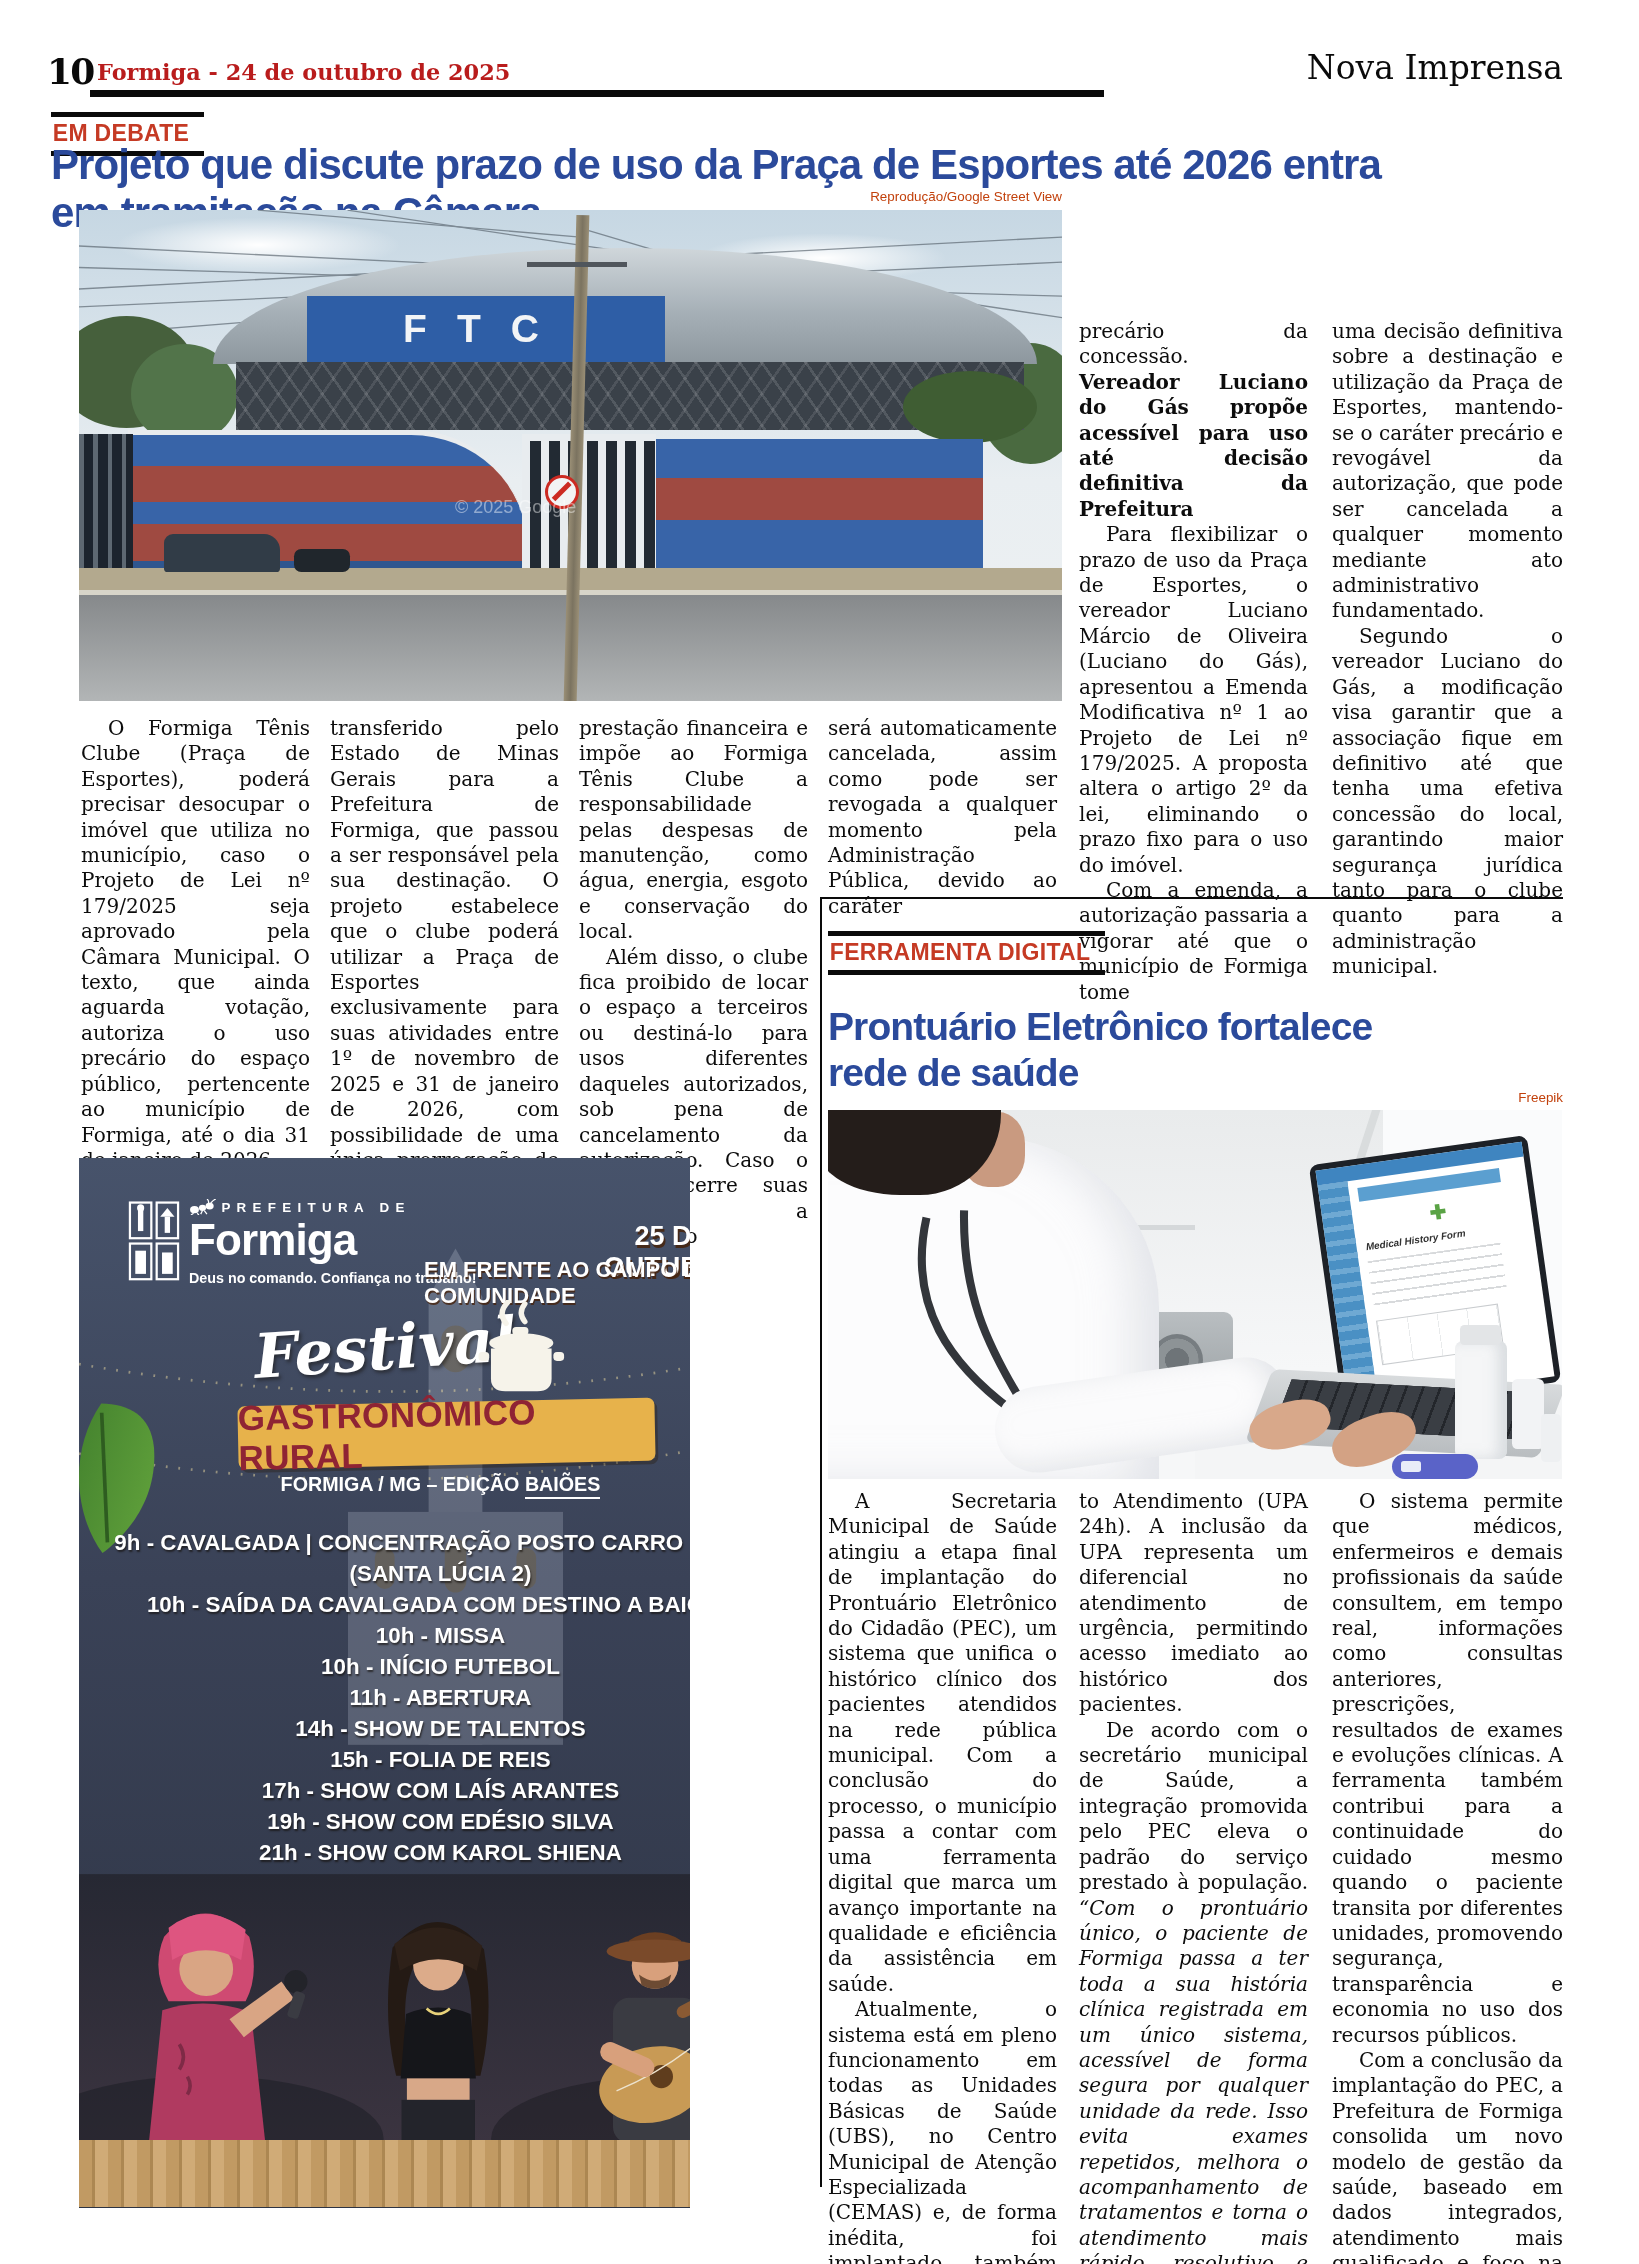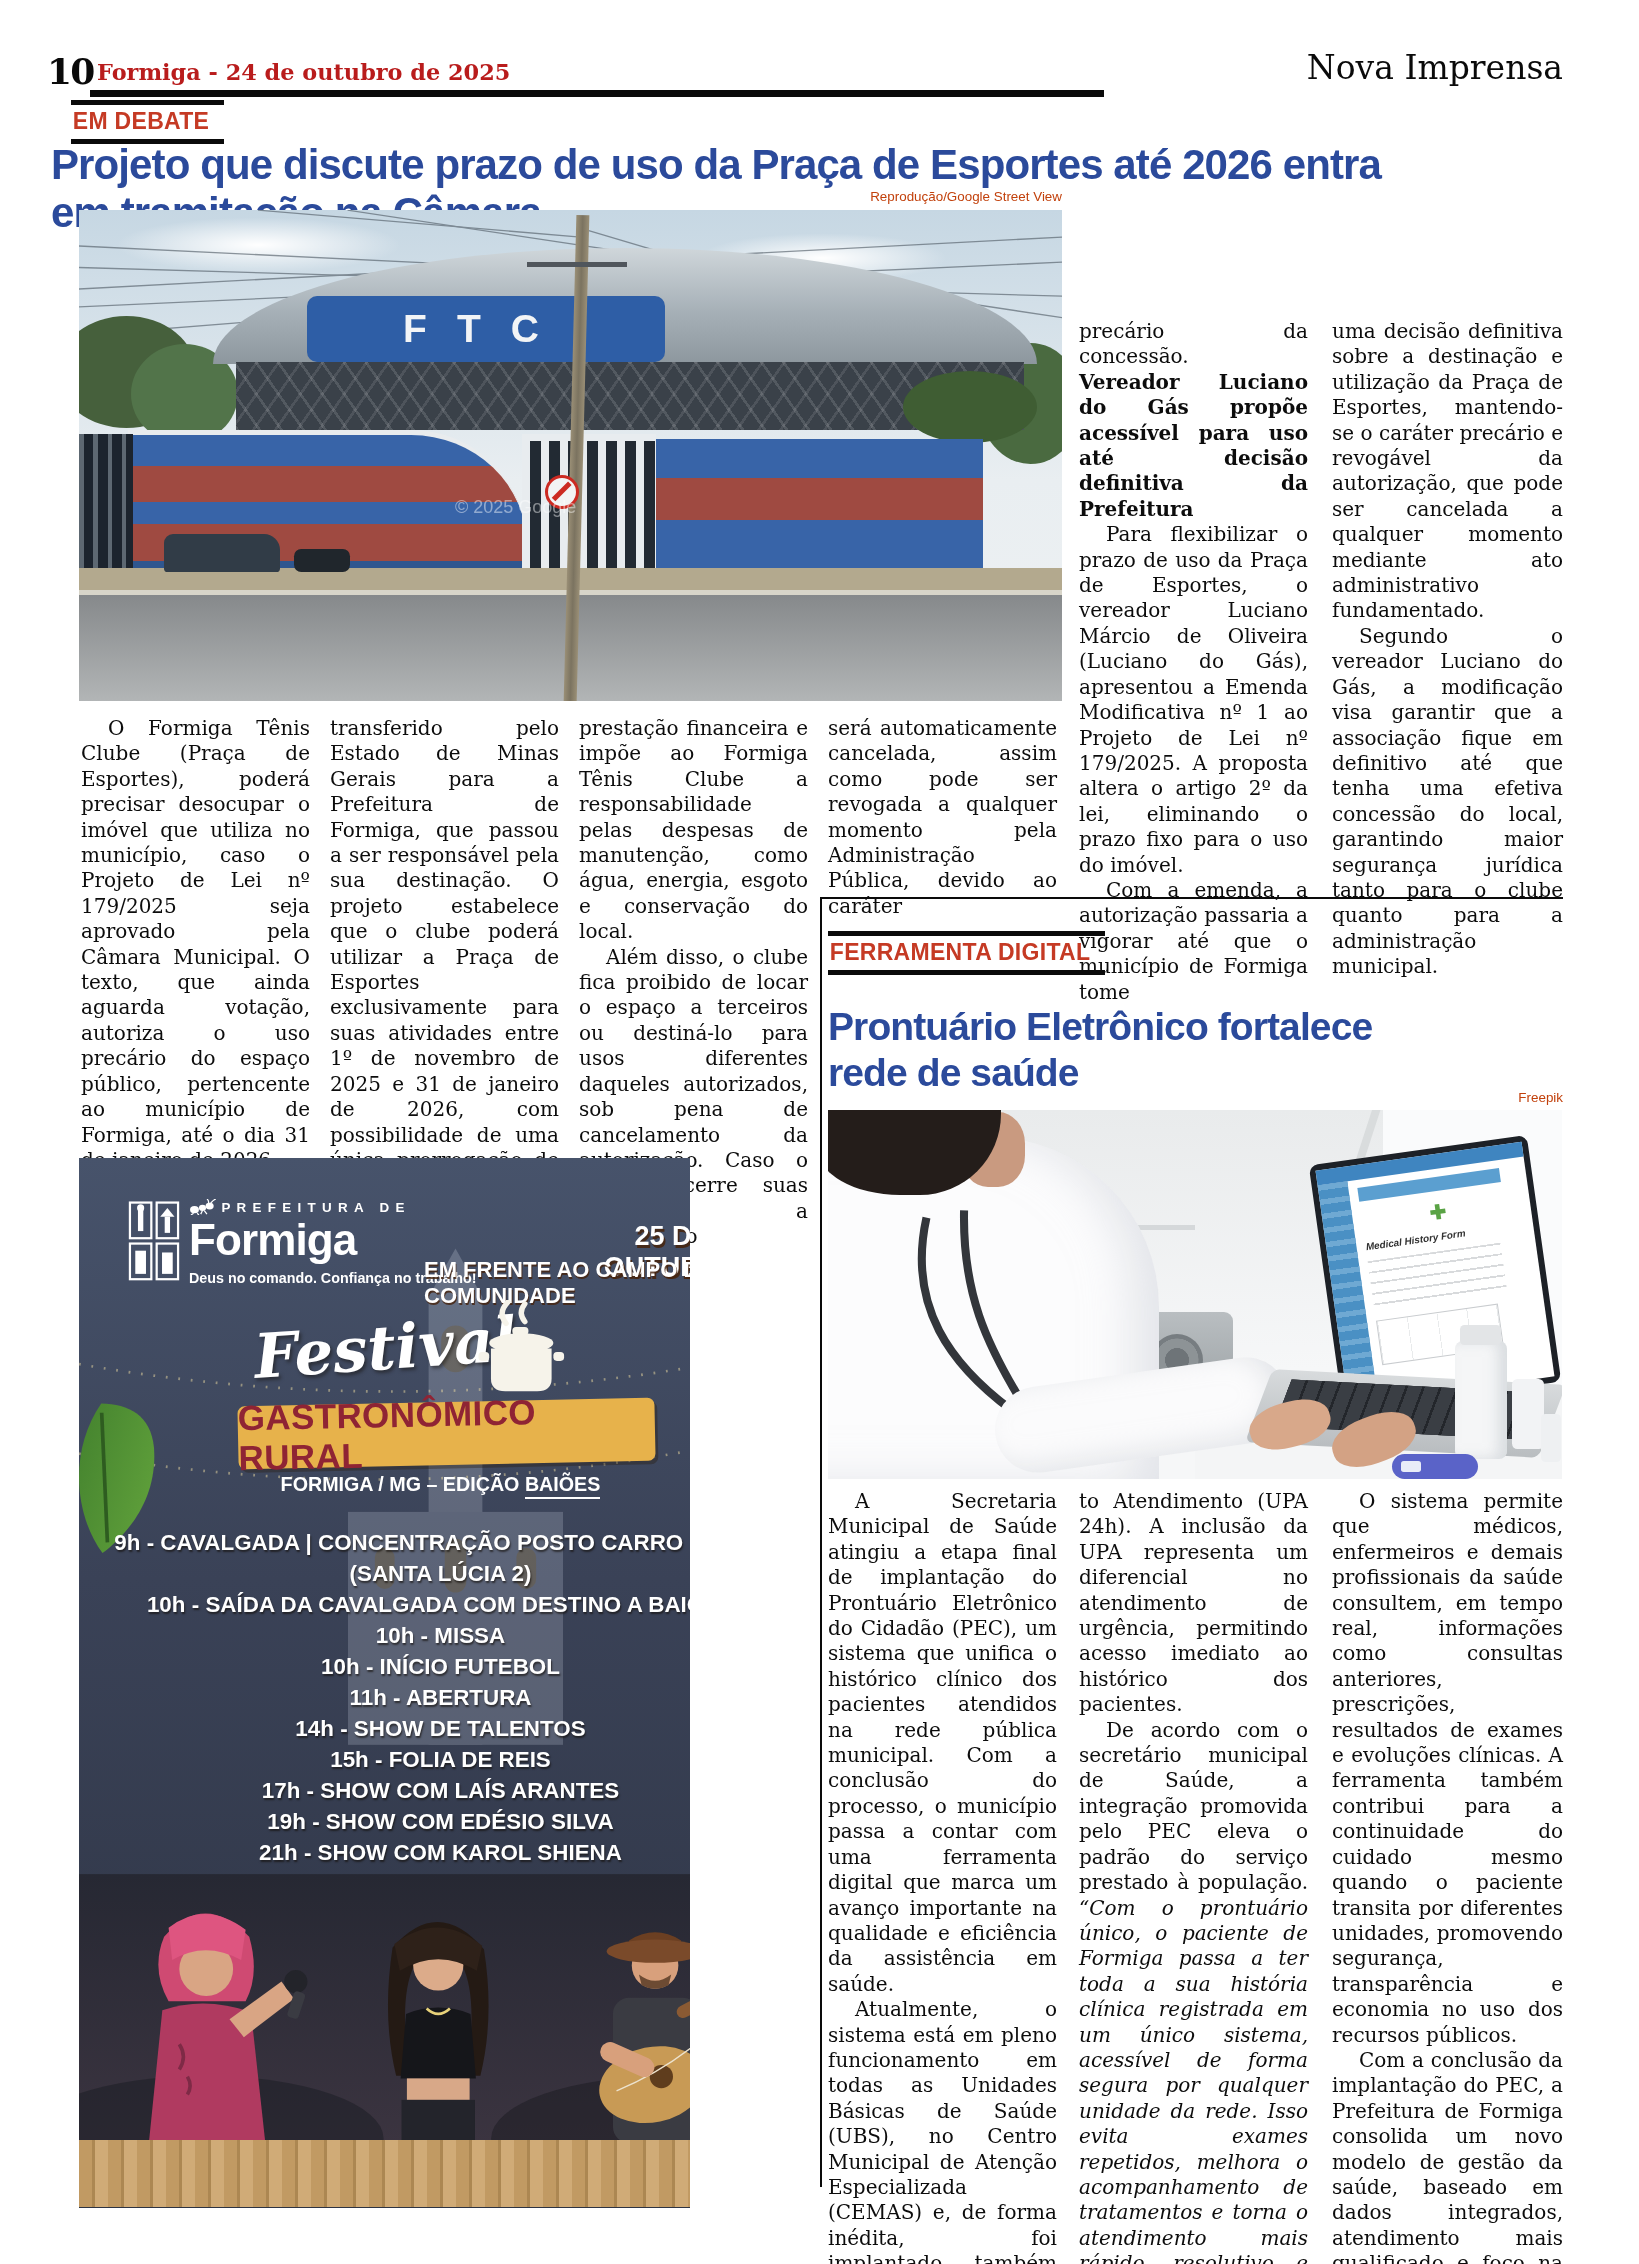--- a/index.html
+++ b/index.html
@@ -33,21 +33,21 @@
   .shade{box-shadow:inset -25px -10.7px 49px rgba(205,210,216,.55);}
 </style>
 </head>
 <body>
 
 <div class="ab pagenum" style="left:47px;top:50px;">10</div>
 <div class="ab edition" style="left:97px;top:59px;">Formiga - 24 de outubro de 2025</div>
 <div class="ab hrule" style="left:90px;top:90px;width:1014px;height:7.2px;"></div>
 <div class="ab brand" style="left:1205px;top:48px;width:358px;">Nova Imprensa</div>
 
-<div class="ab seclabel" style="left:51px;top:100px;margin-left:20px;">EM DEBATE</div>
+<div class="ab seclabel" style="left:51px;top:112px;">EM DEBATE</div>
 <div class="ab h1" style="left:51px;top:132px;">Projeto que discute prazo de uso da Praça de Esportes até 2026 entra</div>
 <div class="ab h1" style="left:51px;top:180px;">em tramitação na Câmara</div>
 <div class="ab credit" style="left:793px;top:189px;width:269px;">Reprodução/Google Street View</div>
 
 <div class="ab" style="left:79px;top:210px;width:983px;height:491px;overflow:hidden;background:linear-gradient(#c6d7e3,#e9eef1 55%,#eef1f3);">
   <div class="blob" style="left:36px;top:7.2px;width:287px;height:56px;background:radial-gradient(ellipse at center,#ffffff 0%,rgba(255,255,255,0) 70%);"></div>
   <div class="blob" style="left:618px;top:23px;width:251px;height:50px;background:radial-gradient(ellipse at center,#ffffff 0%,rgba(255,255,255,0) 70%);"></div>
   <svg class="ab" style="left:0;top:0;" width="983" height="491" viewBox="0 0 1098 548">
     <g stroke="#55606a" stroke-width="1.5" opacity="0.65">
       <line x1="0" y1="88" x2="1098" y2="30"></line>
@@ -57,21 +57,21 @@
       <line x1="0" y1="140" x2="560" y2="95"></line>
         <line x1="560" y1="20" x2="1098" y2="180"></line>
       <line x1="560" y1="30" x2="200" y2="0"></line>
         <line x1="0" y1="40" x2="620" y2="70"></line>
     </g>
   </svg>
   <div class="blob" style="left:-22.4px;top:106px;width:139px;height:112px;background:#46603c;"></div>
   <div class="blob" style="left:52px;top:134px;width:107px;height:100px;background:#52744a;"></div>
   <div class="blob" style="left:900px;top:133px;width:103px;height:121px;background:#4a6a40;"></div>
   <div class="ab" style="left:134px;top:38px;width:824px;height:116px;border-radius:412px 412px 0 0 / 116px 116px 0 0;background:linear-gradient(#cfd6da,#a6b0b7 55%,#8d979e);"></div>
-  <div class="ab" style="left:228px;top:86px;width:358px;height:66px;background:#2e5ea6;color:#f2f4f6;font-family:'Liberation Sans',sans-serif;font-weight:700;font-size:39px;letter-spacing:30px;text-align:center;line-height:66px;border-radius:10px;">FTC</div>
+  <div class="ab" style="left:228px;top:86px;width:358px;height:66px;background:#2e5ea6;color:#f2f4f6;font-family:'Liberation Sans',sans-serif;font-weight:700;font-size:39px;letter-spacing:30px;text-align:center;line-height:66px;">FTC</div>
   <div class="ab" style="left:157px;top:152px;width:788px;height:68px;background:#3a4149;background-image:repeating-linear-gradient(55deg,rgba(255,255,255,.13) 0 2.7px,transparent 2.7px 18px),repeating-linear-gradient(-55deg,rgba(255,255,255,.10) 0 2.7px,transparent 2.7px 18px);"></div>
   <div class="blob" style="left:824px;top:161px;width:134px;height:72px;background:#3f5d33;"></div>
   <div class="ab" style="left:49px;top:220px;width:399px;height:143px;border-top-right-radius:116px;background:linear-gradient(180deg,#3864a8 0 22%,#9f4a41 22% 47%,#3864a8 47% 62%,#9f4a41 62% 88%,#2f568f 88% 100%);border-top:5.4px solid #e9ecee;"></div>
   <div class="ab" style="left:573px;top:229px;width:331px;height:131px;background:linear-gradient(180deg,#3864a8 0 30%,#9f4a41 30% 62%,#3864a8 62% 100%);"></div>
   <div class="ab" style="left:443px;top:224px;width:134px;height:140px;background:#222a33;background-image:repeating-linear-gradient(90deg,#e8ecef 0 8px,transparent 8px 19px);border-top:7.2px solid #e8ecef;"></div>
   <div class="ab" style="left:0;top:224px;width:54px;height:140px;background:#1c242e;background-image:repeating-linear-gradient(90deg,#5d6872 0 4.5px,transparent 4.5px 14.3px);"></div>
   <div class="ab" style="left:0;top:358px;width:983px;height:23px;background:#b3a98e;"></div>
   <div class="ab" style="left:0;top:380px;width:983px;height:5.4px;background:#d8d5c9;"></div>
   <div class="ab" style="left:0;top:385px;width:983px;height:106px;background:linear-gradient(#86898b,#b2b5b6);"></div>
   <div class="ab" style="left:85px;top:324px;width:116px;height:38px;background:#313c47;border-radius:9px 16px 3.6px 3.6px;"></div>

